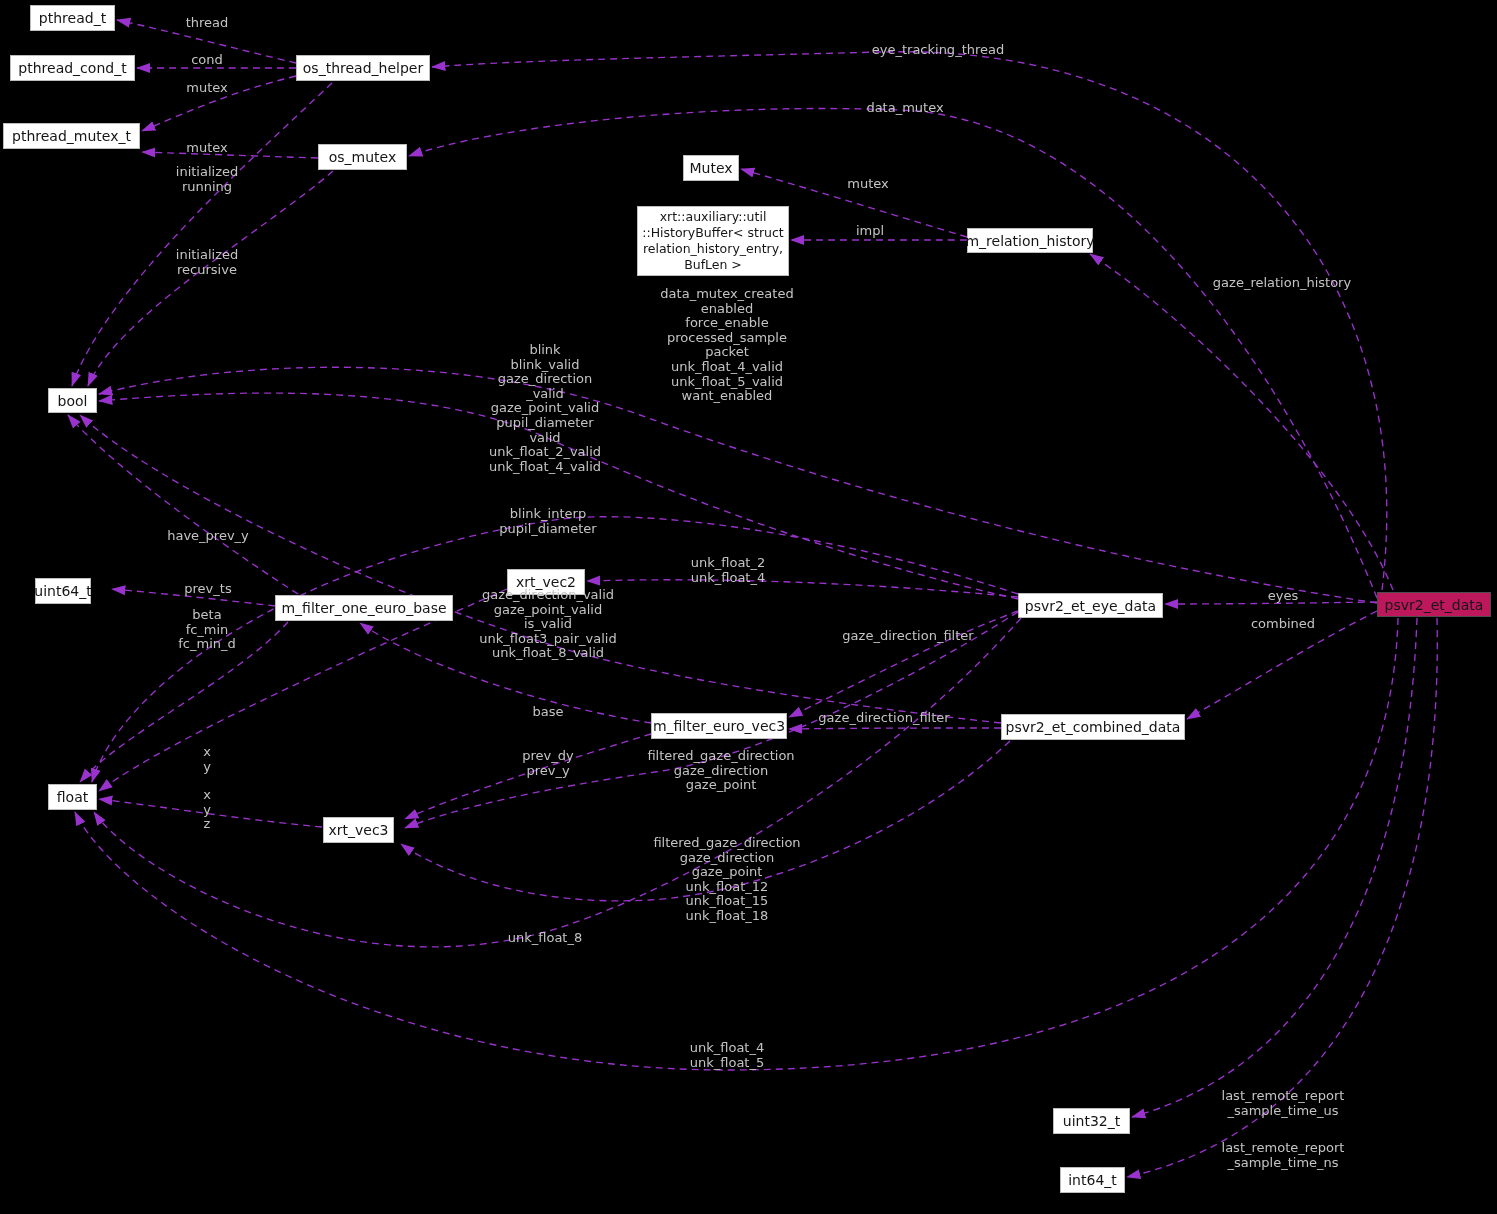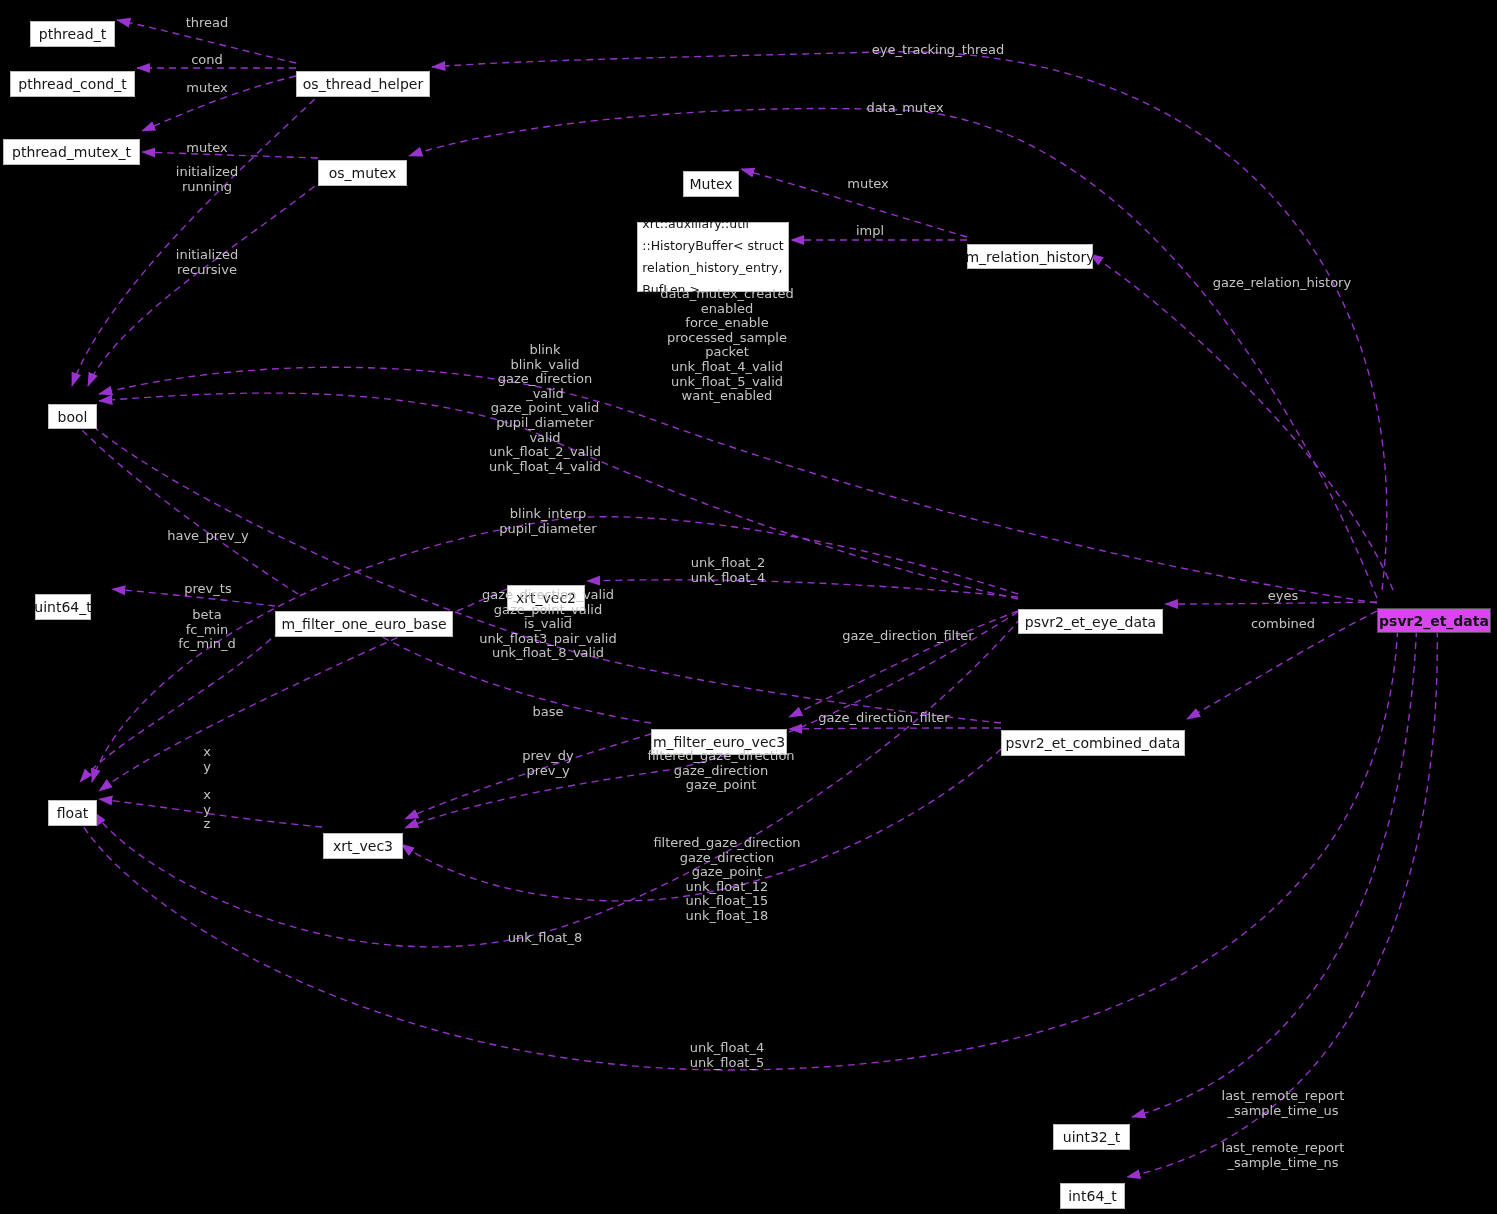--- a/index.html
+++ b/index.html
@@ -2,22 +2,22 @@
 <html><head>
 <meta charset="utf-8">
 <style>
   html,body{margin:0;padding:0;background:#000;}
   .canvas{position:relative;width:1497px;height:1214px;background:#000;overflow:hidden;
           font-family:"DejaVu Sans",sans-serif;}
   svg.edges{position:absolute;left:0;top:0;width:1497px;height:1214px;}
   path.edge{fill:none;stroke:#9a32cd;stroke-width:1.35;stroke-dasharray:7 5;}
   .node{position:absolute;background:#ffffff;border:1px solid #bdbdbd;color:#151515;
         font-size:14px;display:flex;align-items:center;justify-content:center;
-        text-align:left;box-sizing:border-box;white-space:pre-line;line-height:16px;margin-top:16px;}
-  .node.hl{background:#d946ef;border:1.6px solid #4d4d4d;font-weight:bold;}
+        text-align:center;box-sizing:border-box;white-space:pre-line;line-height:16px;}
+  .node.hl{background:#be185d;border:1.6px solid #4d4d4d;}
   .elabel{position:absolute;transform:translateX(-50%);color:#c4c4c4;font-size:13px;
           line-height:14.6px;text-align:center;white-space:pre-line;}
 </style>
 </head>
 <body>
 
 <div class="canvas">
 
   <svg class="edges" viewBox="0 0 1497 1214">
     <defs>
@@ -59,35 +59,35 @@
     <path class="edge" marker-end="url(#arrow)" d="M1417,618 C1408,860 1330,1062 1132,1117"></path>
     <path class="edge" marker-end="url(#arrow)" d="M1437,618 C1443,900 1350,1128 1127,1177"></path>
   </svg>
 
   <div class="node" style="left:30px;top:5px;width:85px;height:26px;">pthread_t</div>
   <div class="node" style="left:10px;top:55px;width:125px;height:26px;">pthread_cond_t</div>
   <div class="node" style="left:3px;top:123px;width:137px;height:26px;">pthread_mutex_t</div>
   <div class="node" style="left:296px;top:55px;width:134px;height:26px;">os_thread_helper</div>
   <div class="node" style="left:318px;top:144px;width:89px;height:26px;">os_mutex</div>
   <div class="node" style="left:683px;top:155px;width:56px;height:26px;">Mutex</div>
-  <div class="node" style="left:637px;top:206px;width:152px;height:70px;font-size:12.5px;line-height:22px;">xrt::auxiliary::util
+  <div class="node" style="left:637px;top:206px;width:152px;height:70px;font-size:12.5px;line-height:16px;">xrt::auxiliary::util
 ::HistoryBuffer&lt; struct
 relation_history_entry,
 BufLen &gt;</div>
   <div class="node" style="left:967px;top:228px;width:126px;height:25px;">m_relation_history</div>
   <div class="node" style="left:48px;top:388px;width:49px;height:25px;">bool</div>
   <div class="node" style="left:35px;top:578px;width:56px;height:26px;">uint64_t</div>
   <div class="node" style="left:275px;top:595px;width:178px;height:26px;">m_filter_one_euro_base</div>
   <div class="node" style="left:507px;top:569px;width:78px;height:26px;">xrt_vec2</div>
   <div class="node" style="left:1018px;top:593px;width:145px;height:25px;">psvr2_et_eye_data</div>
   <div class="node hl" style="left:1377px;top:592px;width:114px;height:25px;">psvr2_et_data</div>
   <div class="node" style="left:651px;top:713px;width:136px;height:26px;">m_filter_euro_vec3</div>
   <div class="node" style="left:1001px;top:714px;width:184px;height:26px;">psvr2_et_combined_data</div>
   <div class="node" style="left:48px;top:784px;width:49px;height:26px;">float</div>
-  <div class="node" style="left:323px;top:817px;width:80px;height:26px;">xrt_vec3</div>
+  <div class="node" style="left:323px;top:817px;width:71px;height:26px;">xrt_vec3</div>
   <div class="node" style="left:1053px;top:1108px;width:77px;height:26px;">uint32_t</div>
   <div class="node" style="left:1060px;top:1167px;width:65px;height:26px;">int64_t</div>
 
   <div class="elabel" style="left:207px;top:16px;">thread</div>
   <div class="elabel" style="left:207px;top:53px;">cond</div>
   <div class="elabel" style="left:207px;top:81px;">mutex</div>
   <div class="elabel" style="left:207px;top:141px;">mutex</div>
   <div class="elabel" style="left:207px;top:165px;">initialized
 running</div>
   <div class="elabel" style="left:207px;top:248px;">initialized

